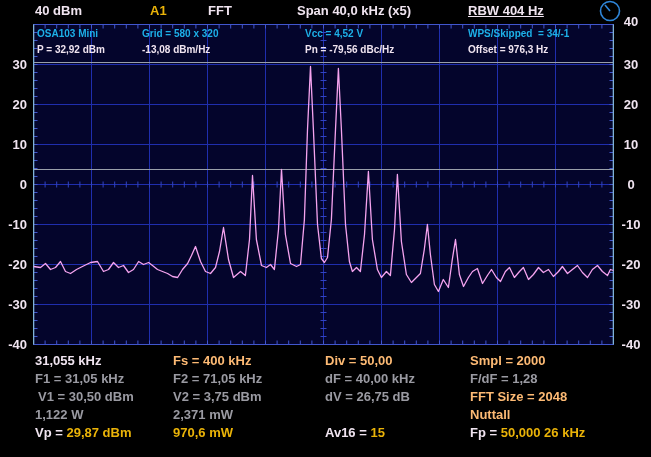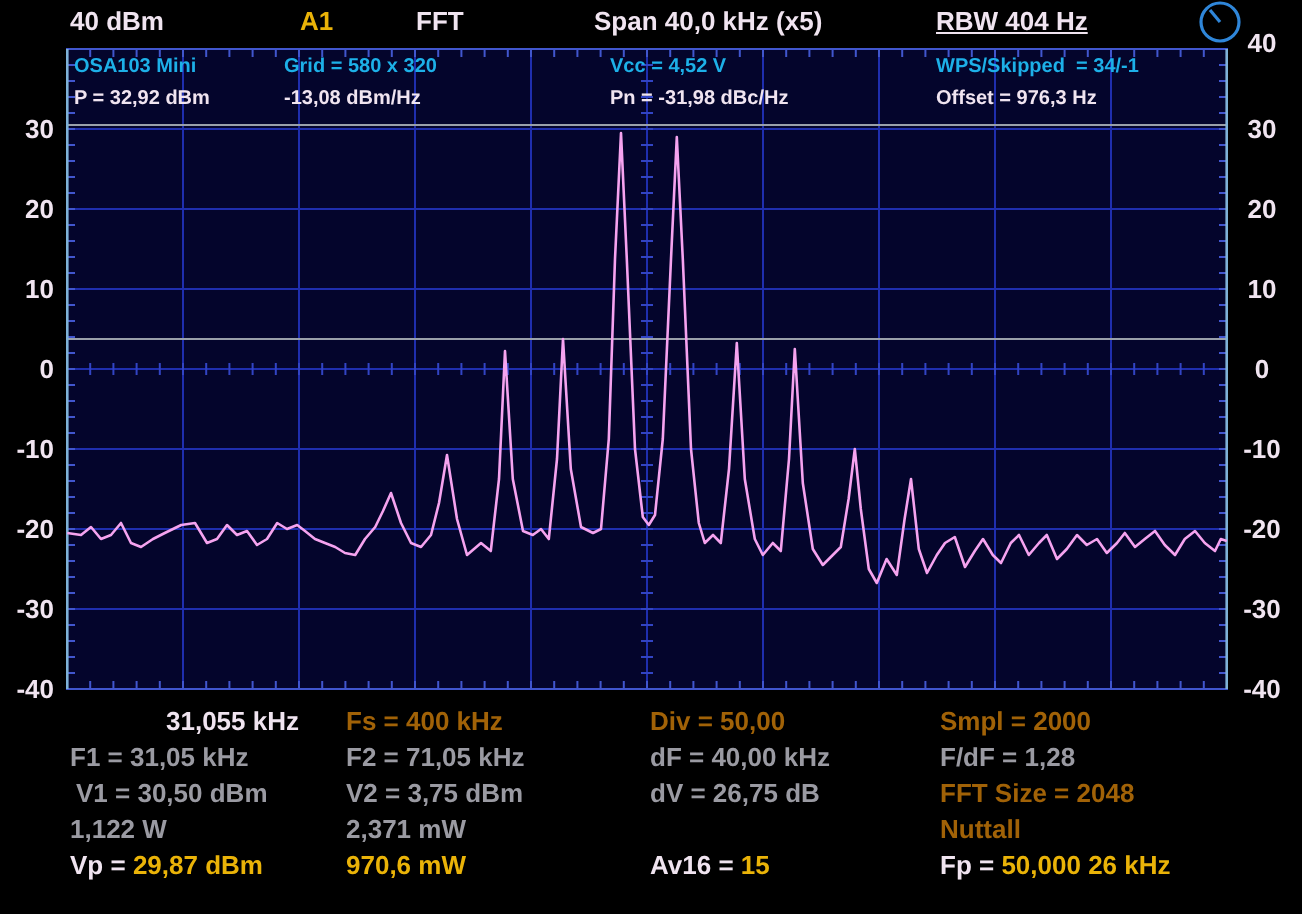--- a/index.html
+++ b/index.html
@@ -1,21 +1,21 @@
 <!DOCTYPE html>
 <html><head>
 <meta charset="utf-8">
 <style>
   html,body{margin:0;padding:0;background:#000;}
   .screen{position:relative;width:651px;height:457px;background:#000;overflow:hidden;
           font-family:"Liberation Sans",sans-serif;font-weight:700;}
   .t{position:absolute;white-space:pre;font-size:13px;line-height:14px;}
   .hdr{font-size:10px;line-height:13px;}
   .white{color:#f0e4f0;}
-  .blue{color:#a16207;}
+  .blue{color:#fdba74;}
   .cyan{color:#1db0e8;}
   .green{color:#eab308;}
   .gray{color:#9a9aa2;}
   .axis-l{left:0;width:27px;text-align:right;}
   .axis-r{left:616px;width:30px;text-align:center;}
   svg{position:absolute;display:block;}
 </style>
 </head>
 <body>
 
@@ -320,21 +320,21 @@
       <line x1="580.5" y1="0.5" x2="580.5" y2="320.5" stroke="#7fb2d8" stroke-width="1.6"></line>
       <polyline points="0.6,242.5 7.5,243.5 12.5,239.5 17.5,245.5 22.5,243.5 27.5,237.5 32.5,247.5 37.5,249.5 43.5,245.5 49.4,242.5 57.6,238.5 64.5,237.5 70.5,247.5 75.5,245.5 80.5,238.5 85.5,243.5 90.5,241.5 95.5,248.5 100.5,245.5 105.6,237.5 110.5,240.5 115.6,238.5 119.5,241.5 124.5,245.5 129.5,247.5 134.6,249.5 139.5,252.5 144.6,253.5 149.5,245.5 154.6,239.5 158.5,231.5 162.5,222.5 167.5,237.5 172.5,247.5 177.5,249.5 182.5,243.5 186.5,227.5 190.5,203.5 195.5,235.5 200.5,253.5 207.5,247.5 212.4,251.5 216.5,215.5 219.5,151.5 223.4,215.5 228.5,241.5 233.4,243.5 237.5,240.5 241.4,245.5 245.5,205.5 248.5,145.5 252.4,210.5 257.5,239.5 263.5,242.5 267.5,240.5 271.4,195.5 274.5,105.5 277.5,42.5 280.4,105.5 284.5,200.5 288.4,234.5 291.4,238.5 294.5,233.5 298.4,195.5 302.5,105.5 305.4,44.5 308.4,105.5 312.5,200.5 316.4,237.5 319.4,247.5 323.5,243.5 327.4,247.5 331.5,210.5 335.4,147.5 339.4,215.5 344.4,245.5 348.4,253.5 353.4,247.5 357.4,251.5 361.5,205.5 364.4,150.5 368.4,217.5 373.4,250.5 378.4,258.5 383.4,253.5 387.4,249.5 391.3,225.5 394.4,200.5 397.4,230.5 401.4,260.5 405.4,267.5 410.3,255.5 415.4,263.5 419.3,235.5 422.5,215.5 426.4,250.5 430.5,262.5 435.4,253.5 439.5,247.5 444.4,244.5 449.5,259.5 454.4,251.5 458.5,245.5 463.4,253.5 467.5,257.5 472.4,247.5 476.5,243.5 481.4,253.5 486.5,247.5 490.4,243.5 495.5,255.5 500.4,250.5 505.5,243.5 510.4,248.5 515.5,245.5 520.4,252.5 525.5,247.5 529.4,242.5 534.5,249.5 539.4,245.5 544.5,241.5 549.4,248.5 554.5,253.5 559.4,245.5 564.5,241.5 569.4,247.5 574.5,251.5 577.4,245.5 580.4,246.5" fill="none" stroke="#f5a3ef" stroke-width="1.3" stroke-linejoin="round"></polyline>
     </svg>
 
   <span class="t hdr cyan" style="left:37px;top:27px;">OSA103 Mini</span>
   <span class="t hdr cyan" style="left:142px;top:27px;">Grid = 580 x 320</span>
   <span class="t hdr cyan" style="left:305px;top:27px;">Vcc = 4,52 V</span>
   <span class="t hdr cyan" style="left:468px;top:27px;">WPS/Skipped  = 34/-1</span>
   <span class="t hdr white" style="left:37px;top:43px;">P = 32,92 dBm</span>
   <span class="t hdr white" style="left:142px;top:43px;">-13,08 dBm/Hz</span>
-  <span class="t hdr white" style="left:305px;top:43px;">Pn = -31,98 dBc/Hz</span>
+  <span class="t hdr white" style="left:305px;top:43px;">Pn = -79,56 dBc/Hz</span>
   <span class="t hdr white" style="left:468px;top:43px;">Offset = 976,3 Hz</span>
 
   <span class="t white axis-l" style="top:58px;">30</span>
   <span class="t white axis-l" style="top:98px;">20</span>
   <span class="t white axis-l" style="top:138px;">10</span>
   <span class="t white axis-l" style="top:178px;">0</span>
   <span class="t white axis-l" style="top:218px;">-10</span>
   <span class="t white axis-l" style="top:258px;">-20</span>
   <span class="t white axis-l" style="top:298px;">-30</span>
   <span class="t white axis-l" style="top:338px;">-40</span>
@@ -342,21 +342,21 @@
   <span class="t white axis-r" style="top:15px;">40</span>
   <span class="t white axis-r" style="top:58px;">30</span>
   <span class="t white axis-r" style="top:98px;">20</span>
   <span class="t white axis-r" style="top:138px;">10</span>
   <span class="t white axis-r" style="top:178px;">0</span>
   <span class="t white axis-r" style="top:218px;">-10</span>
   <span class="t white axis-r" style="top:258px;">-20</span>
   <span class="t white axis-r" style="top:298px;">-30</span>
   <span class="t white axis-r" style="top:338px;">-40</span>
 
-  <span class="t white" style="left:35px;top:354px;margin-left:48px;">31,055 kHz</span>
+  <span class="t white" style="left:35px;top:354px;">31,055 kHz</span>
   <span class="t blue" style="left:173px;top:354px;">Fs = 400 kHz</span>
   <span class="t blue" style="left:325px;top:354px;">Div = 50,00</span>
   <span class="t blue" style="left:470px;top:354px;">Smpl = 2000</span>
 
   <span class="t gray" style="left:35px;top:372px;">F1 = 31,05 kHz</span>
   <span class="t gray" style="left:173px;top:372px;">F2 = 71,05 kHz</span>
   <span class="t gray" style="left:325px;top:372px;">dF = 40,00 kHz</span>
   <span class="t gray" style="left:470px;top:372px;">F/dF = 1,28</span>
 
   <span class="t gray" style="left:38px;top:390px;">V1 = 30,50 dBm</span>

